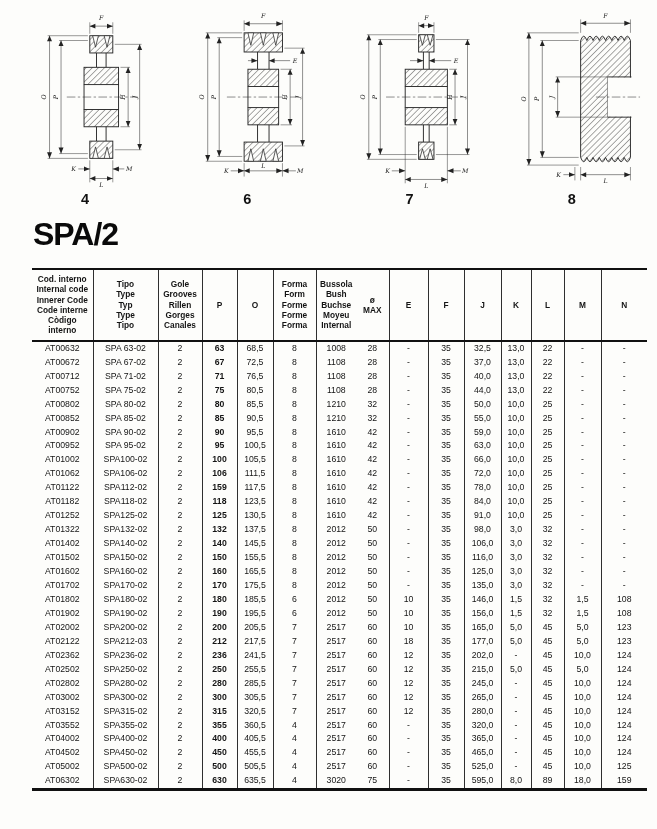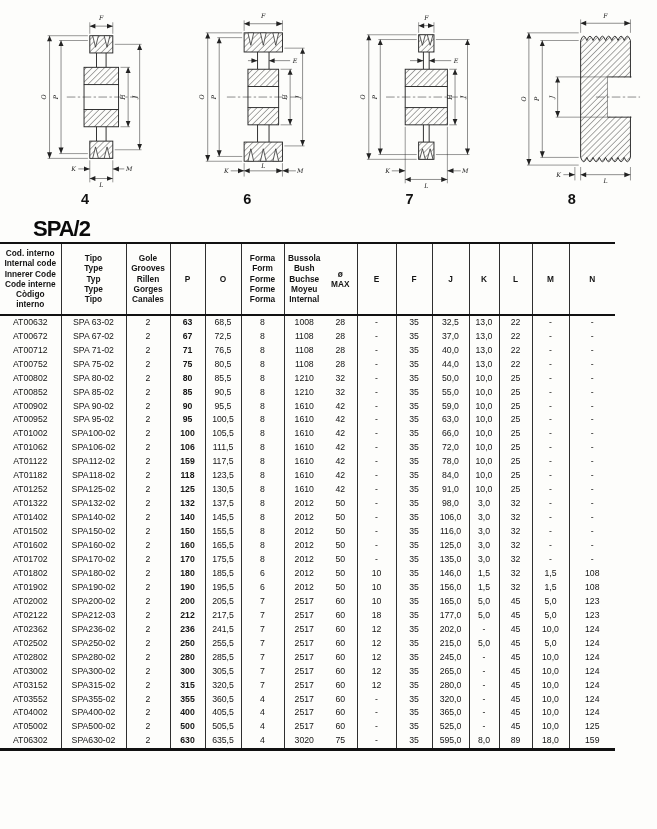--- a/index.html
+++ b/index.html
@@ -17,25 +17,25 @@
   
   .ol  { stroke:#2b2b2b; stroke-width:1; fill:none; }
   .ht  { fill:url(#hatch); stroke:#2b2b2b; stroke-width:1; }
   .vn  { fill:#fdfdfb; stroke:#2b2b2b; stroke-width:0.8; }
   .cl  { stroke:#2b2b2b; stroke-width:0.55; stroke-dasharray:9 2.5 2.5 2.5; }
   .dim { stroke:#2b2b2b; stroke-width:0.55; }
   .ext { stroke:#2b2b2b; stroke-width:0.5; }
   .dl  { font:italic 6.5px "DejaVu Serif", serif; fill:#111; }
   
   .title {
-    font-size:22px; font-weight:bold; letter-spacing:-1px;
-    margin:9px 0 0 33px; color:#0a0a0a;
+    font-size:32px; font-weight:bold; letter-spacing:-1px;
+    margin:9px 0 15px 33px; color:#0a0a0a;
   }
   
-  .table-wrap { }
+  .table-wrap { padding-left:32px; }
   table.spec {
     border-collapse:collapse; table-layout:fixed; width:615px;
     border-top:2.5px solid #111; border-bottom:3px solid #111;
   }
   table.spec thead th {
     font-size:8.3px; line-height:10.3px; font-weight:bold; text-align:center;
     vertical-align:middle; padding:4px 1px; border-bottom:2.5px solid #111;
   }
   table.spec tbody td {
     font-size:8.7px; height:13.95px; line-height:13.95px; text-align:center;
@@ -836,20 +836,37 @@
             <td class="nl">60</td>
             <td>-</td>
             <td>35</td>
             <td>365,0</td>
             <td>-</td>
             <td>45</td>
             <td>10,0</td>
             <td>124</td>
           </tr>
           <tr>
+            <td class="nl">AT04502</td>
+            <td>SPA450-02</td>
+            <td>2</td>
+            <td class="bold">450</td>
+            <td>455,5</td>
+            <td>4</td>
+            <td>2517</td>
+            <td class="nl">60</td>
+            <td>-</td>
+            <td>35</td>
+            <td>465,0</td>
+            <td>-</td>
+            <td>45</td>
+            <td>10,0</td>
+            <td>124</td>
+          </tr>
+          <tr>
             <td class="nl">AT05002</td>
             <td>SPA500-02</td>
             <td>2</td>
             <td class="bold">500</td>
             <td>505,5</td>
             <td>4</td>
             <td>2517</td>
             <td class="nl">60</td>
             <td>-</td>
             <td>35</td>

